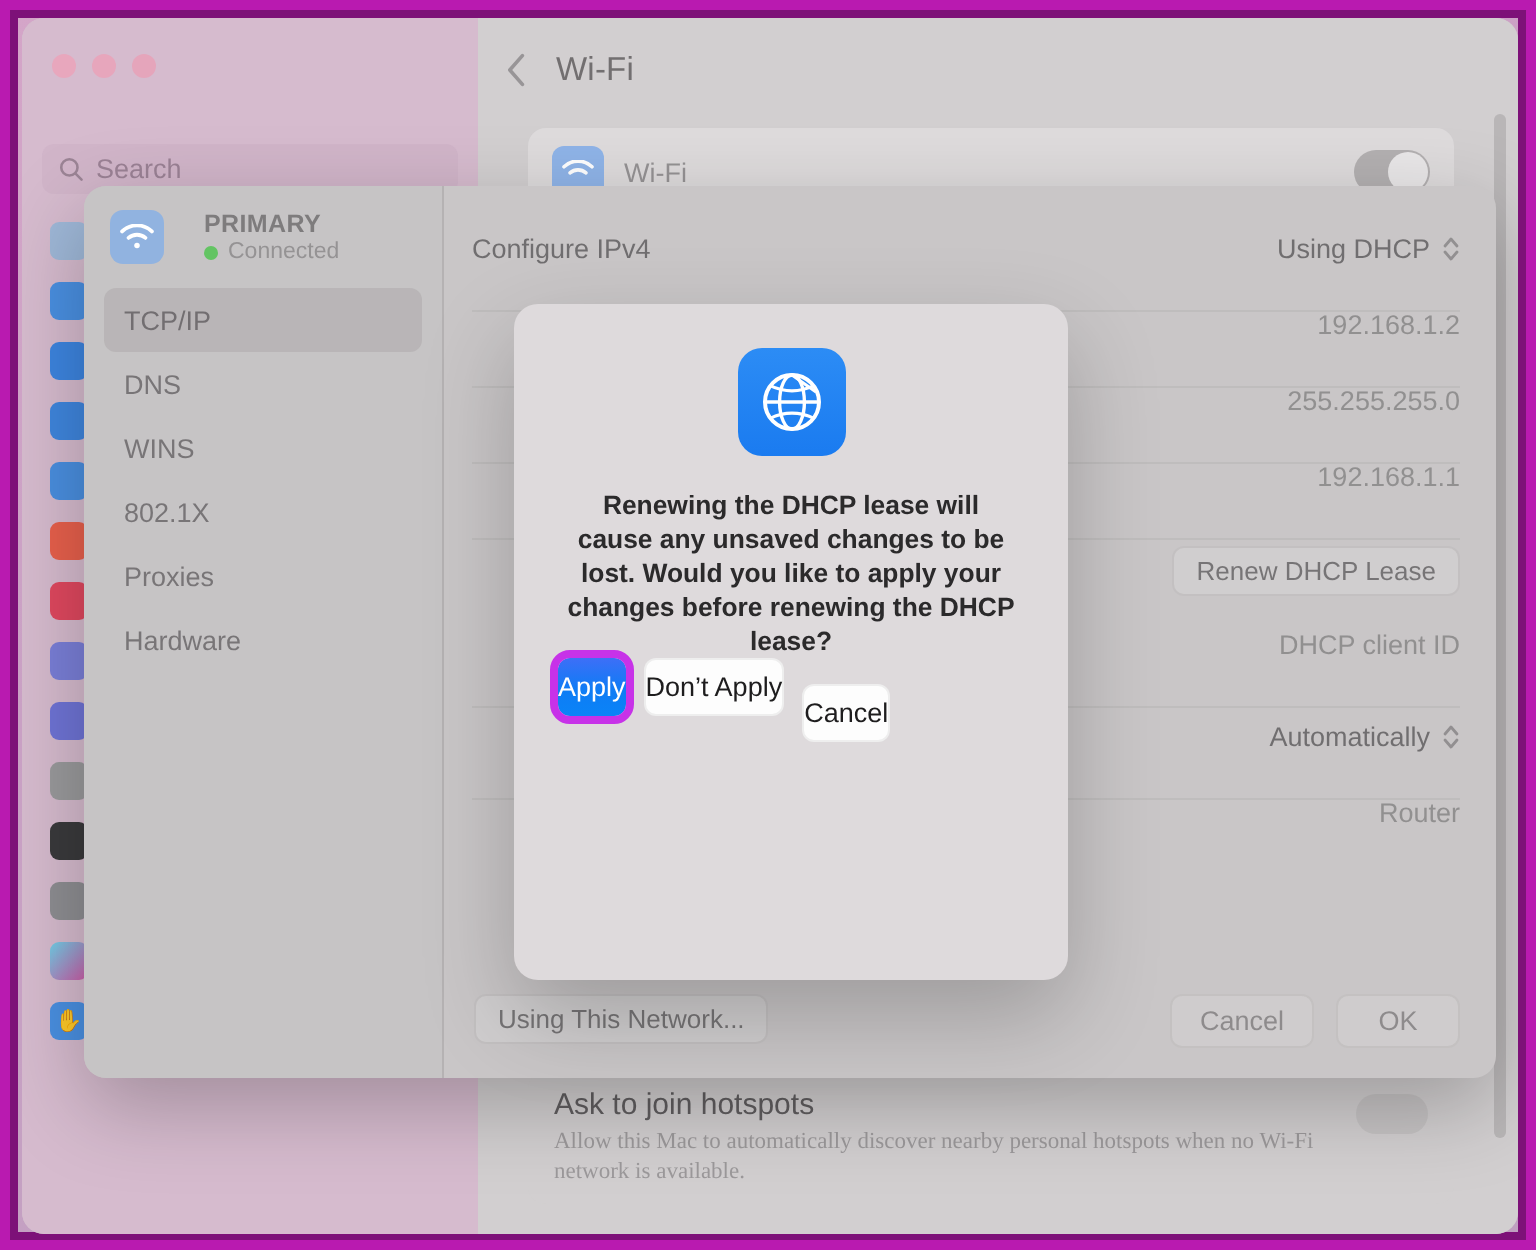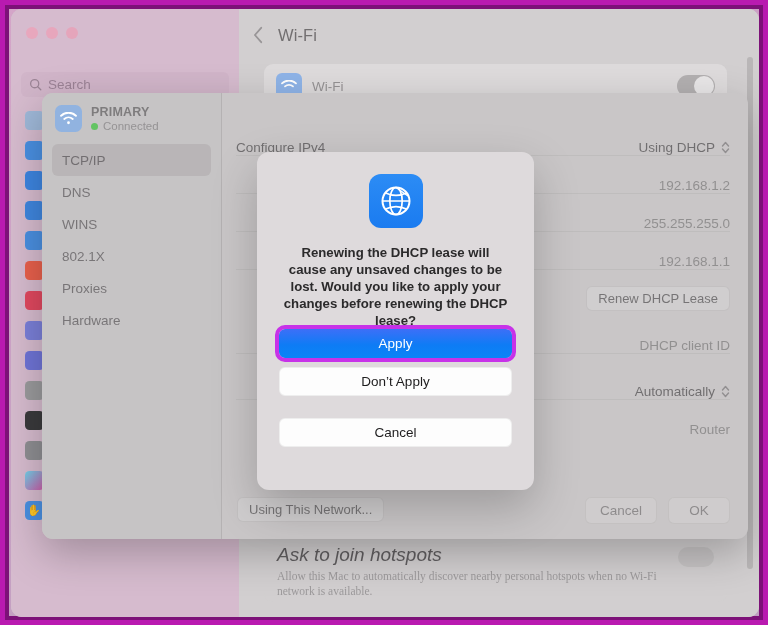--- a/index.html
+++ b/index.html
@@ -155,24 +155,23 @@
   .ask-hotspots {
     position: absolute;
     left: 25px; top: 527px; right: 32px;
     height: 66px;
     border-radius: 9px;
     background: rgba(210,207,208,0.55);
     padding: 8px 13px;
     box-sizing: border-box;
   }
   .ah-title {
-    font-size: 19px;
+    font-size: 15px;
     color: rgba(52,50,52,0.72);
     margin-bottom: 3px;
-    font-style: italic;
   }
   .ah-sub {
     font-size: 11.5px;
     line-height: 15px;
     color: rgba(80,78,80,0.42);
     max-width: 420px;
     font-family: Liberation Serif, serif;
   }
   .ah-toggle {
     position: absolute; right: 13px; top: 11px;
@@ -200,21 +199,21 @@
   }
   .sheet-side {
     position: absolute;
     left: 0; top: 0; width: 180px; height: 100%;
     background: rgba(198,195,196,0.85);
     border-right: 1px solid rgba(160,157,158,0.45);
     box-sizing: border-box;
     padding: 12px 10px;
   }
   .net-head {
-    display: flex; align-items: center; gap: 9px;
+    display: flex; align-items: center; gap: 20px;
     margin-bottom: 12px; padding-left: 3px;
   }
   .net-ico {
     width: 27px; height: 27px; border-radius: 6.5px;
     background: #91b3e0;
     display: flex; align-items: center; justify-content: center;
   }
   .net-name {
     font-size: 12.5px; font-weight: bold;
     color: rgba(60,58,60,0.52);
@@ -243,21 +242,21 @@
   }
 
   .sheet-body {
     position: absolute;
     left: 180px; top: 0; right: 0; bottom: 0;
   }
   .cfg-row {
     position: absolute;
     left: 14px; right: 18px;
     height: 38px;
-    display: flex; align-items: flex-end;
+    display: flex; align-items: flex-start;
     justify-content: space-between;
     border-bottom: 1px solid rgba(178,175,176,0.4);
   }
   .cfg-label {
     font-size: 13.5px;
     color: rgba(58,56,58,0.62);
   }
   .cfg-value {
     font-size: 13.5px;
     color: rgba(70,68,70,0.42);
@@ -318,21 +317,21 @@
     background: linear-gradient(180deg,#2c8cf5 0%, #1a7bf0 100%);
     display: flex; align-items: center; justify-content: center;
   }
   .alert-msg {
     font-size: 13.2px;
     line-height: 17px;
     font-weight: bold;
     color: #2b2a2b;
     padding: 0 2px;
   }
-  .alert-btns { display: flex; flex-direction: column; gap: 9px; }
+  .alert-btns { display: flex; flex-direction: row; gap: 9px; }
   .alert-btn {
     height: 29px;
     border-radius: 6px;
     display: flex; align-items: center; justify-content: center;
     font-size: 13.5px;
     background: #fdfdfd;
     color: #1e1d1e;
     border: 1px solid rgba(0,0,0,0.06);
     box-sizing: border-box;
   }

